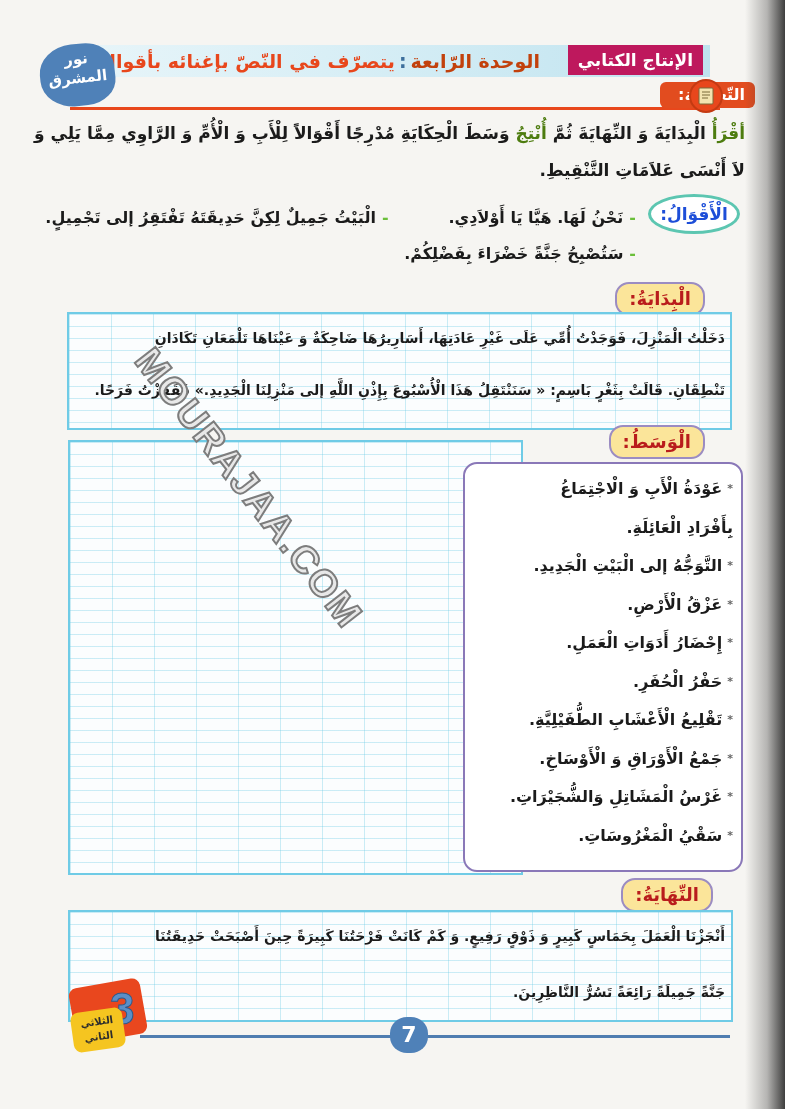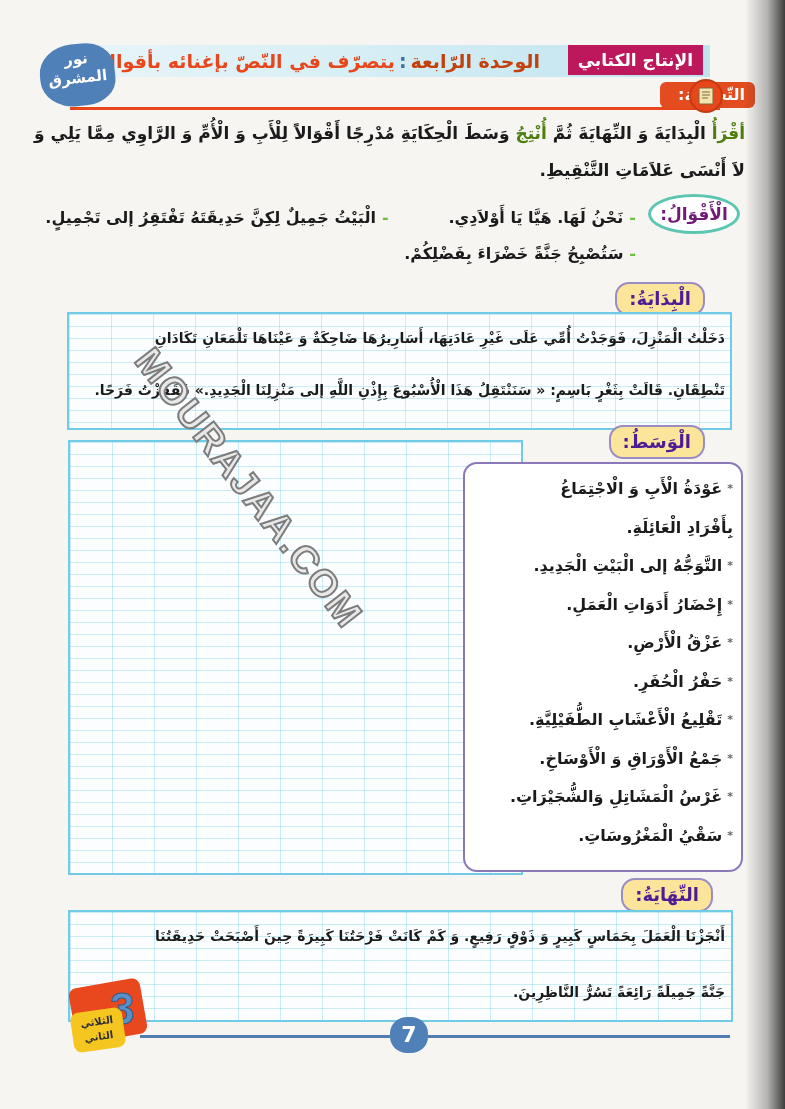--- a/index.html
+++ b/index.html
@@ -59,34 +59,34 @@
     .instr-text {
       position: absolute; right: 40px; top: 115px; width: 720px;
       direction: rtl; text-align: right; font-size: 17px; font-weight: bold;
       line-height: 37px;
     }
     .instr-text .blue { color: #4d7c0f; margin-top: 12px; }
     
     .cloud {
       position: absolute; right: 45px; top: 194px; width: 92px; height: 40px;
       background: #fff; border: 3px solid #5cc6b1; border-radius: 50%;
-      color: #701a75; font-size: 17px; font-weight: bold; text-align: center;
+      color: #1d4ed8; font-size: 17px; font-weight: bold; text-align: center;
       line-height: 34px; direction: rtl;
     }
     .sayings {
       position: absolute; right: 149px; top: 200px; width: 620px;
       direction: rtl; text-align: right; font-size: 16px; font-weight: bold; line-height: 36px;
     }
     .sayings .dash { color: #6bbf3a; margin-left: 6px; }
     .sayings .gap { display: inline-block; width: 60px; }
     
     .sec-label {
       position: absolute; height: 34px; padding: 0 12px;
       background: #fbe59a; border: 2px solid #9b8cc2; border-radius: 14px;
-      color: #4c1d95; font-weight: bold; font-size: 18px; line-height: 30px;
+      color: #b91c1c; font-weight: bold; font-size: 18px; line-height: 30px;
       direction: rtl;
     }
     
     .grid-box {
       position: absolute; border: 2px solid #6fcbe6;
       background-color: #fbfdfe;
       background-image:
         linear-gradient(to bottom, rgba(111,203,230,0.35) 1px, transparent 1px),
         linear-gradient(to right, rgba(111,203,230,0.35) 1px, transparent 1px);
       background-size: 100% 12px, 42px 100%;
@@ -186,22 +186,22 @@
     <div>تَنْطِقَانِ. قَالَتْ بِثَغْرٍ بَاسِمٍ: « سَنَنْتَقِلُ هَذَا الْأُسْبُوعَ بِإِذْنِ اللَّهِ إلى مَنْزِلِنَا الْجَدِيدِ.» فَقَفَزْتُ فَرَحًا.</div>
   </div>
 
   <div class="sec-label" style="right:80px; top:425px;">الْوَسَطُ:</div>
   <div class="grid-box" style="left:68px; top:440px; width:455px; height:435px;"></div>
   <div class="middle-list">
     <ul>
       <li><span class="star">*</span><span>عَوْدَةُ الْأَبِ وَ الْاجْتِمَاعُ</span></li>
       <li><span>بِأَفْرَادِ الْعَائِلَةِ.</span></li>
       <li><span class="star">*</span><span>التَّوَجُّهُ إلى الْبَيْتِ الْجَدِيدِ.</span></li>
+      <li><span class="star">*</span><span>عَزْقُ الْأَرْضِ.</span></li>
       <li><span class="star">*</span><span>إِحْضَارُ أَدَوَاتِ الْعَمَلِ.</span></li>
-      <li><span class="star">*</span><span>عَزْقُ الْأَرْضِ.</span></li>
       <li><span class="star">*</span><span>حَفْرُ الْحُفَرِ.</span></li>
       <li><span class="star">*</span><span>تَقْلِيعُ الْأَعْشَابِ الطُّفَيْلِيَّةِ.</span></li>
       <li><span class="star">*</span><span>جَمْعُ الْأَوْرَاقِ وَ الْأَوْسَاخِ.</span></li>
       <li><span class="star">*</span><span>غَرْسُ الْمَشَاتِلِ وَالشُّجَيْرَاتِ.</span></li>
       <li><span class="star">*</span><span>سَقْيُ الْمَغْرُوسَاتِ.</span></li>
     </ul>
   </div>
 
   <div class="sec-label" style="right:72px; top:878px;">النِّهَايَةُ:</div>
   <div class="grid-box" style="left:68px; top:910px; width:665px; height:112px;"></div>

